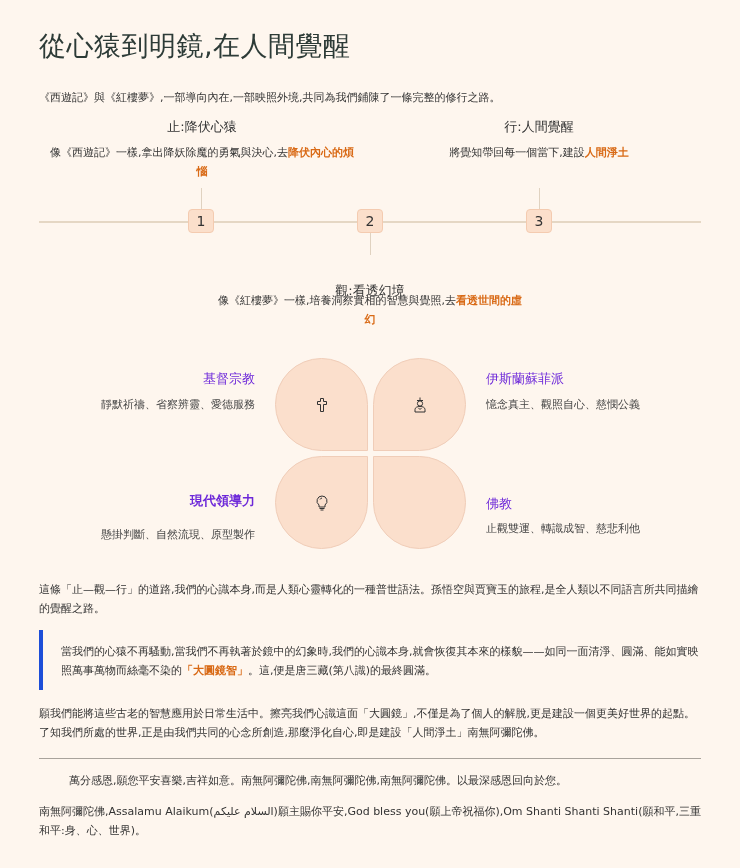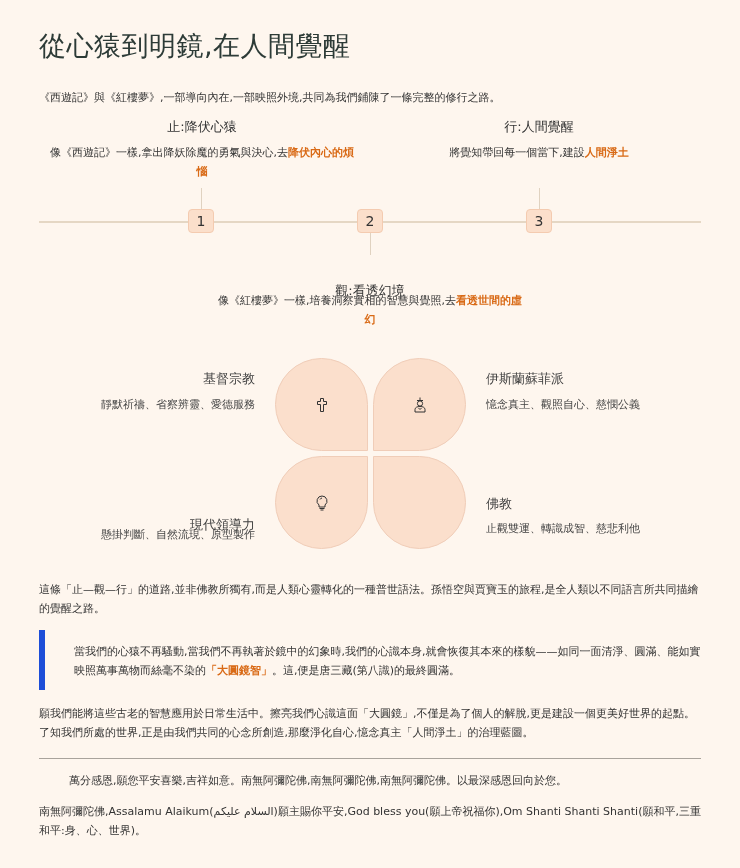--- a/index.html
+++ b/index.html
@@ -19,26 +19,26 @@
   .hl { color: #d96a16; font-weight: 700; }
 
   
   .petal { position: absolute; width: 93px; height: 93px; background: #fbdfcc; border: 1px solid #f0cdb8; display: flex; align-items: center; justify-content: center; }
   .p-tl { left: 275px; top: 358px; border-radius: 50% 50% 0 50%; }
   .p-tr { left: 373px; top: 358px; border-radius: 50% 50% 50% 0; }
   .p-bl { left: 275px; top: 456px; border-radius: 50% 0 50% 50%; }
   .p-br { left: 373px; top: 456px; border-radius: 0 50% 50% 50%; }
   .petal svg { width: 16px; height: 16px; }
 
-  .tr-name { position: absolute; font-size: 13px; color: #404040; }
+  .tr-name { position: absolute; font-size: 13px; color: #6d28d9; }
   .tr-desc { position: absolute; font-size: 11px; color: #444; }
   .right { text-align: right; }
 
   .para { position: absolute; left: 39px; width: 662px; font-size: 11px; color: #333; line-height: 19px; }
-  .quote { position: absolute; left: 39px; top: 630px; width: 662px; height: 60px; border-left: 6px solid #1d4ed8; padding: 12px 0 0 29px; font-size: 11px; line-height: 19px; color: #333; }
+  .quote { position: absolute; left: 39px; top: 630px; width: 662px; height: 60px; border-left: 4px solid #1d4ed8; padding: 12px 0 0 18px; font-size: 11px; line-height: 19px; color: #333; }
   .divider { position: absolute; left: 39px; top: 758px; width: 662px; height: 1px; background: #a9a39c; }
 </style>
 </head>
 <body>
 
 <h1 class="title">從心猿到明鏡,在人間覺醒</h1>
 <p class="intro">《西遊記》與《紅樓夢》,一部導向內在,一部映照外境,共同為我們鋪陳了一條完整的修行之路。</p>
 
 <div>
   <div class="tl-line"></div>
@@ -88,31 +88,31 @@
       <path d="M8 1a5 5 0 0 0-3 9v2h6v-2a5 5 0 0 0-3-9z"></path>
       <path d="M5.5 13.5h5M6.5 15h3"></path>
       <path d="M6 4.5a2.5 2.5 0 0 1 2-1.5"></path>
     </svg>
   </div>
   <div class="petal p-br"></div>
 
   <div class="tr-name" style="left:486px;top:370px;width:200px;">伊斯蘭蘇菲派</div>
   <div class="tr-desc" style="left:486px;top:397px;width:200px;">憶念真主、觀照自心、慈憫公義</div>
 
-  <div class="tr-name right" style="left:60px;top:516px;width:195px;">現代領導力</div>
+  <div class="tr-name right" style="left:60px;top:492px;width:195px;font-weight:bold;">現代領導力</div>
   <div class="tr-desc right" style="left:60px;top:521px;width:195px;margin-top:6px;">懸掛判斷、自然流現、原型製作</div>
 
   <div class="tr-name" style="left:486px;top:495px;width:200px;">佛教</div>
   <div class="tr-desc" style="left:486px;top:521px;width:200px;font-family:Liberation Mono, monospace;">止觀雙運、轉識成智、慈悲利他</div>
 </div>
 
-<p class="para" style="top:580px;">這條「止—觀—行」的道路,並非佛教所獨有,而是人類心靈轉化的一種普世語法。孫悟空與賈寶玉的旅程,是全人類以不同語言所共同描繪的覺醒之路。</p>
+<p class="para" style="top:580px;">這條「止—觀—行」的道路,我們的心識本身,而是人類心靈轉化的一種普世語法。孫悟空與賈寶玉的旅程,是全人類以不同語言所共同描繪的覺醒之路。</p>
 
 <blockquote class="quote">
   <span>當我們的心猿不再騷動,當我們不再執著於鏡中的幻象時,我們的心識本身,就會恢復其本來的樣貌——如同一面清淨、圓滿、能如實映照萬事萬物而絲毫不染的</span><span class="hl">「大圓鏡智」</span><span>。這,便是唐三藏(第八識)的最終圓滿。</span>
 </blockquote>
 
-<p class="para" style="top:704px;">願我們能將這些古老的智慧應用於日常生活中。擦亮我們心識這面「大圓鏡」,不僅是為了個人的解脫,更是建設一個更美好世界的起點。了知我們所處的世界,正是由我們共同的心念所創造,那麼淨化自心,憶念真主「人間淨土」的治理藍圖。</p>
+<p class="para" style="top:704px;">願我們能將這些古老的智慧應用於日常生活中。擦亮我們心識這面「大圓鏡」,不僅是為了個人的解脫,更是建設一個更美好世界的起點。了知我們所處的世界,正是由我們共同的心念所創造,那麼淨化自心,即是建設「人間淨土」南無阿彌陀佛。</p>
 
 <div class="divider"></div>
 
 <p class="para" style="top:771px;margin-left:30px;">萬分感恩,願您平安喜樂,吉祥如意。南無阿彌陀佛,南無阿彌陀佛,南無阿彌陀佛。以最深感恩回向於您。</p>
 <p class="para" style="top:802px;">南無阿彌陀佛,Assalamu Alaikum(السلام عليكم)願主賜你平安,God bless you(願上帝祝福你),Om Shanti Shanti Shanti(願和平,三重和平:身、心、世界)。</p>
 
 </body></html>

